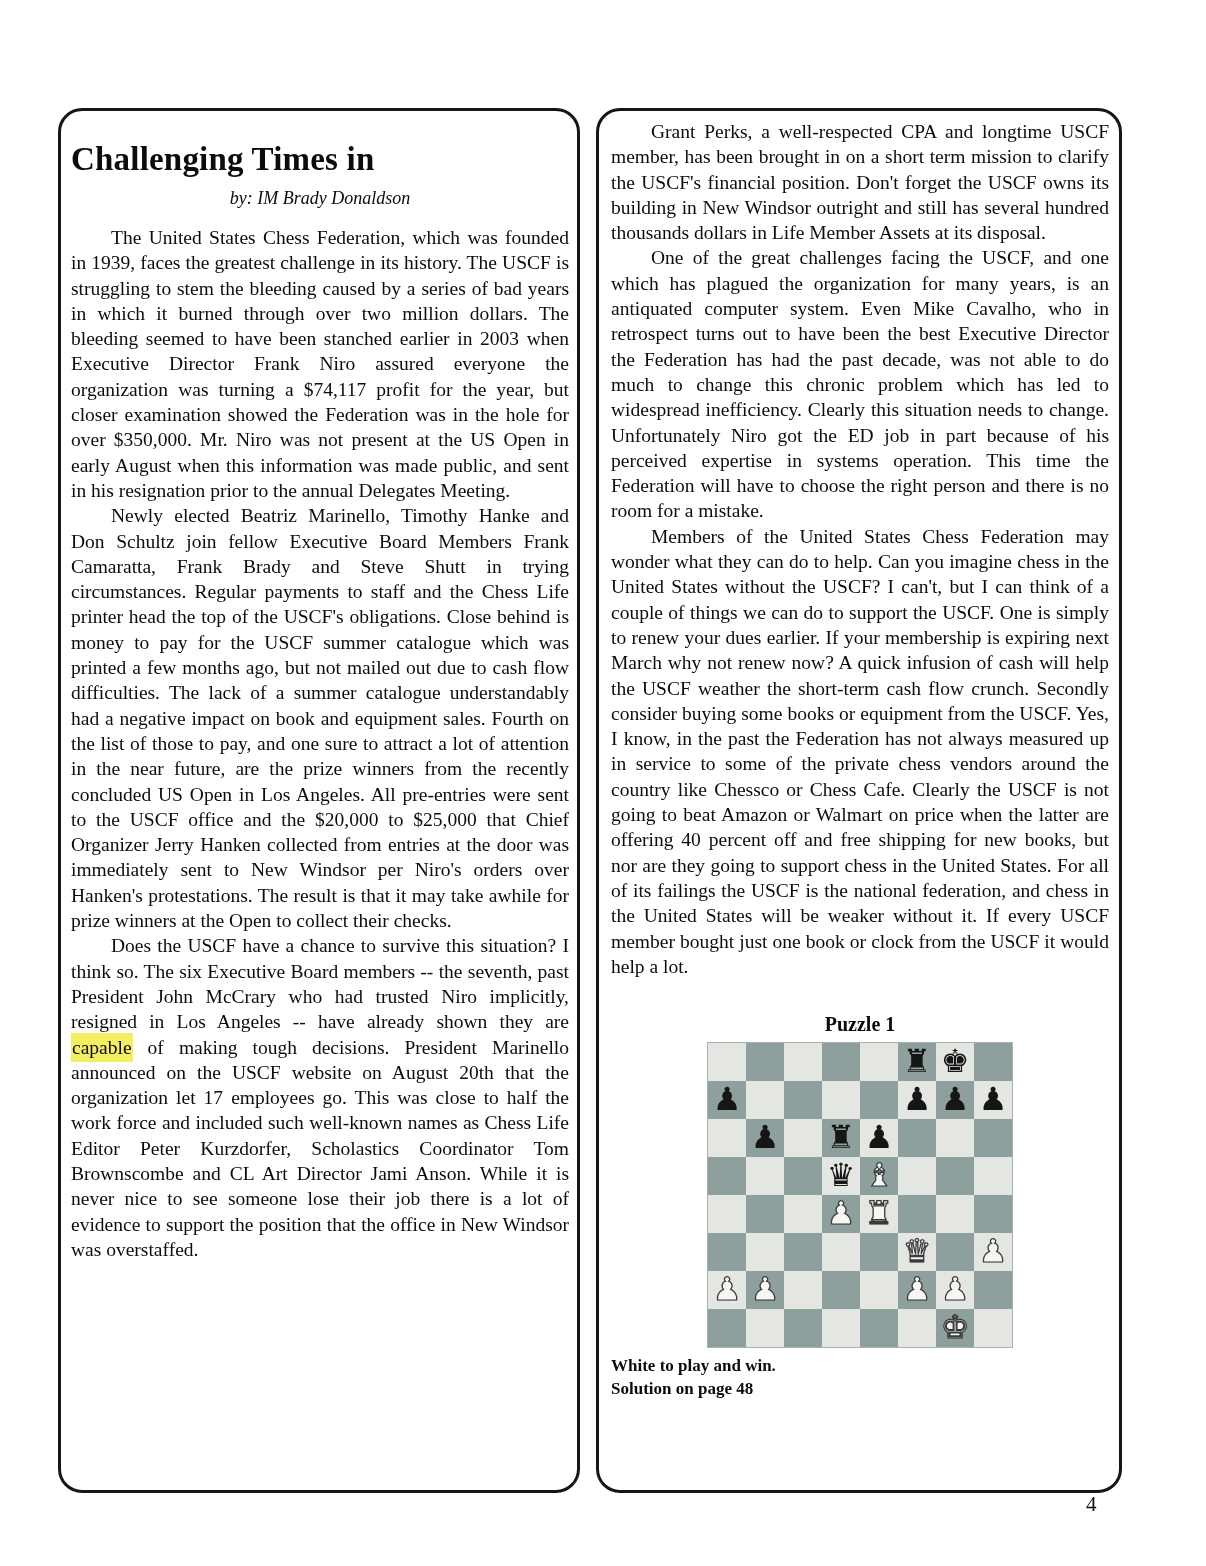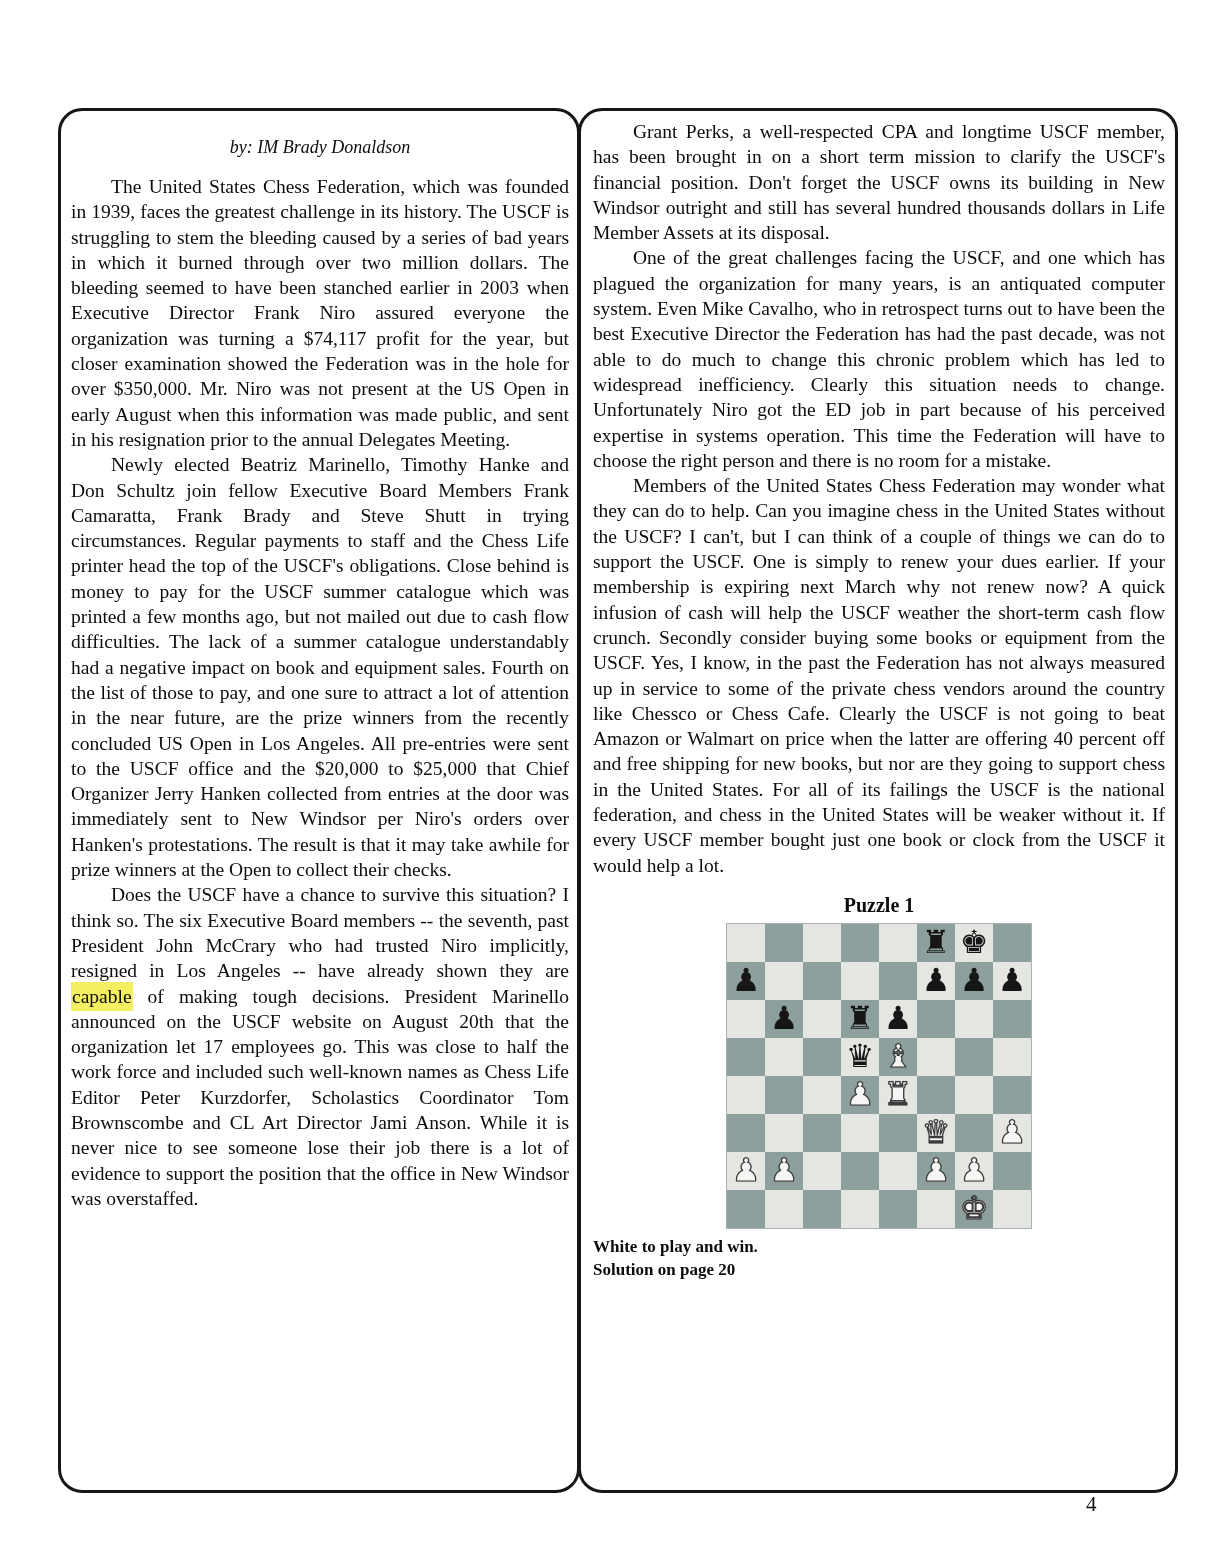--- a/index.html
+++ b/index.html
@@ -14,21 +14,21 @@
     position:absolute;
     top:108px;
     height:1385px;
     border:3px solid #161616;
     border-radius:24px;
     background:#fff;
     box-sizing:border-box;
     overflow:hidden;
   }
   .box.left{ left:58px;  width:522px; padding:6px 8px 0 10px; }
-  .box.right{ left:578px; width:600px; padding:8px 10px 0 12px; }
+  .box.right{ left:596px; width:526px; padding:8px 10px 0 12px; }
 
   h1.article-title{
     margin:20px 0 6px 0;
     font-size:33px;
     line-height:45px;
     font-weight:bold;
     letter-spacing:.2px;
   }
   h1.article-title span{display:block;}
   .byline{
@@ -43,21 +43,21 @@
     line-height:25.3px;
     text-align:justify;
     text-indent:40px;
   }
   mark.hl{
     padding:4px 1px;
     color:inherit;
     background:#f4ee62;
   }
   .puzzle-title{
-    margin:16px 0 6px 0;
+    margin:34px 0 6px 0;
     text-align:center;
     font-size:20px;
     font-weight:bold;
   }
   .board{
     width:304px;height:304px;
     margin:2px auto 6px auto;
     display:grid;
     grid-template-columns:repeat(8,38px);
     grid-template-rows:repeat(8,38px);
@@ -91,20 +91,21 @@
     left:1086px;
     top:1492px;
     font-size:21px;
   }
 </style>
 </head>
 <body>
 
 <section class="box left">
   <h1 class="article-title">
+    <span>Challenging Times in</span>
   </h1>
   <p class="byline">by:  IM Brady Donaldson</p>
   <p class="body-para">The United States Chess Federation, which was founded in 1939, faces the greatest challenge in its history. The USCF is struggling to stem the bleeding caused by a series of bad years in which it burned through over two million dollars. The bleeding seemed to have been stanched earlier in 2003 when Executive Director Frank Niro assured everyone the organization was turning a $74,117 profit for the year, but closer examination showed the Federation was in the hole for over $350,000. Mr. Niro was not present at the US Open in early August when this information was made public, and sent in his resignation prior to the annual Delegates Meeting.</p>
   <p class="body-para">Newly elected Beatriz Marinello, Timothy Hanke and Don Schultz join fellow Executive Board Members Frank Camaratta, Frank Brady and Steve Shutt in trying circumstances.  Regular payments to staff and the Chess Life printer head the top of the USCF's obligations. Close behind is money to pay for the USCF summer catalogue which was printed a few months ago, but not mailed out due to cash flow difficulties. The lack of a summer catalogue understandably had a negative impact on book and equipment sales. Fourth on the list of those to pay, and one sure to attract a lot of attention in the near future, are the prize winners from the recently concluded US Open in Los Angeles. All pre-entries were sent to the USCF office and the $20,000 to $25,000 that Chief Organizer Jerry Hanken collected from entries at the door was immediately sent to New Windsor per Niro's orders over Hanken's protestations. The result is that it may take awhile for prize winners at the Open to collect their checks.</p>
   <p class="body-para"><span>Does the USCF have a chance to survive this situation? I think so. The six Executive Board members -- the seventh, past President John McCrary who had trusted Niro implicitly, resigned in Los Angeles --  have already shown they are </span><mark class="hl" style="background: rgb(244, 238, 98);">capable</mark><span> of making tough decisions. President Marinello announced on the USCF website on August 20th that the organization let 17 employees go. This was close to half the work force and included such well-known names as Chess Life Editor Peter Kurzdorfer, Scholastics Coordinator Tom Brownscombe and CL Art Director Jami Anson. While it is never nice to see someone lose their job there is a lot of evidence to support the position that the office in New Windsor was overstaffed.</span></p>
 </section>
 
 <section class="box right">
   <p class="body-para">Grant Perks, a well-respected CPA and longtime USCF member, has been brought in on a short term mission to clarify the USCF's financial position.  Don't forget the USCF owns its building in New Windsor outright and still has several hundred thousands dollars in Life Member Assets at its disposal.</p>
   <p class="body-para">One of the great challenges facing the USCF, and one which has plagued the organization for many years, is an antiquated computer system. Even Mike Cavalho, who in retrospect turns out to have been the best Executive Director the Federation has had the past decade, was not able to do much to change this chronic problem which has led to widespread inefficiency. Clearly this situation needs to change. Unfortunately Niro got the ED job in part because of his perceived expertise in systems operation. This time the Federation will have to choose the right person and there is no room for a mistake.</p>
@@ -211,17 +212,17 @@
       <div class="sq light"></div>
       <div class="sq dark"></div>
       <div class="sq light"></div>
       <div class="sq dark">
         <span class="piece white">♚</span>
       </div>
       <div class="sq light"></div>
     </div>
   <p class="caption">
     <span>White to play and win.</span><br>
-    <span>Solution on page 20</span>
+    <span>Solution on page 48</span>
   </p>
 </section>
 
 <div class="page-number">4</div>
 
 </body></html>

